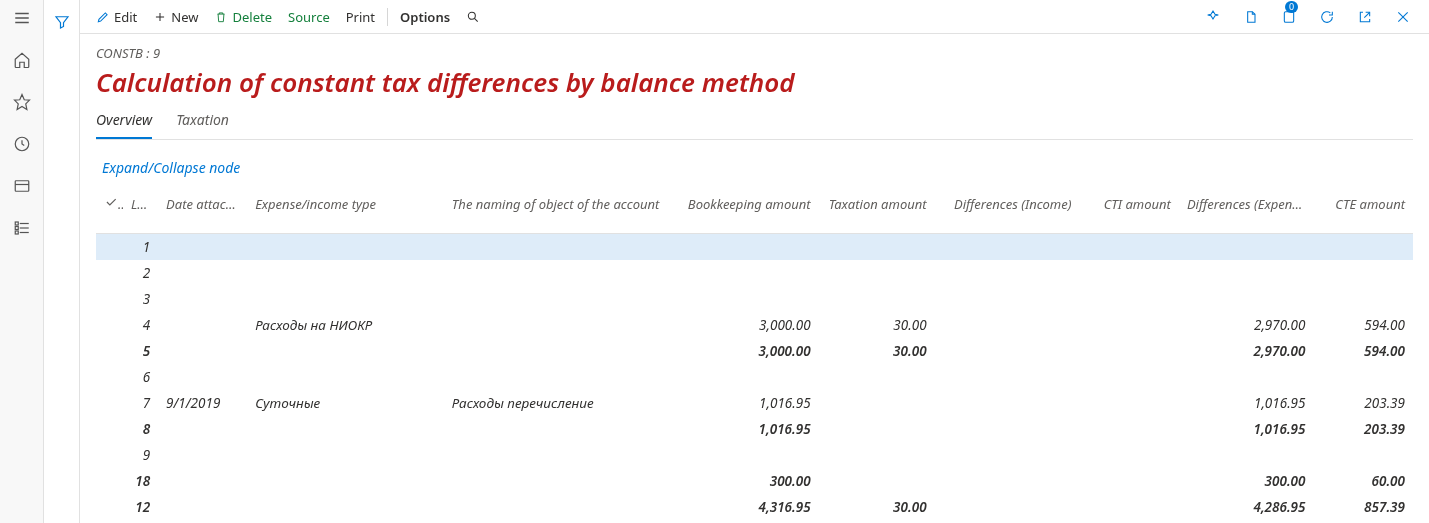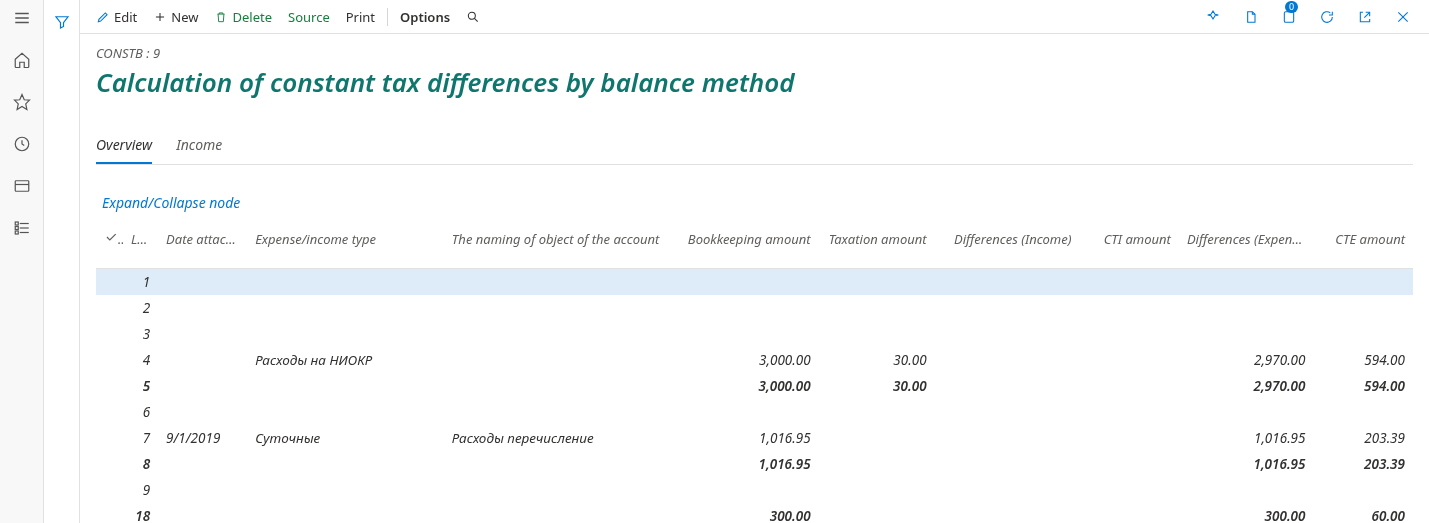--- a/index.html
+++ b/index.html
@@ -71,22 +71,22 @@
     position:absolute;
     top:-2px; left:10px;
     background:#0078d4; color:#fff;
     font-size:9px; border-radius:8px;
     padding:0 4px; line-height:12px;
   }
 
   
   .content { padding: 10px 16px 0 16px; overflow:auto; flex:1;font-style:italic;}
   .breadcrumb { font-size:13px; color:#605e5c; margin-bottom:2px;}
-  .page-title { font-size:26px; font-weight:600; color:#0f766e; margin-bottom:29px;}
-  .tabs { display:flex; gap:24px; border-bottom:1px solid #e1e1e1; margin-bottom:24px;}
+  .page-title { font-size:26px; font-weight:600; color:#b91c1c; margin-bottom:4px;}
+  .tabs { display:flex; gap:24px; border-bottom:1px solid #e1e1e1; margin-bottom:14px;}
   .tab { padding:6px 0 8px 0; color:#605e5c; cursor:pointer; font-size:14px;}
   .tab.active { color:#323130; border-bottom:2px solid #0078d4; font-weight:400;}
   .link-action { color:#0078d4; cursor:pointer; font-size:14px; padding:4px 6px; display:inline-block; margin-bottom:8px;}
 
   
   table { border-collapse:collapse; width:100%; table-layout:fixed;}
   thead th {
     text-align:left; font-weight:400; color:#605e5c;
     padding:6px 8px 20px 8px; border-bottom:1px solid #e1e1e1;
     white-space:nowrap; overflow:hidden; text-overflow:ellipsis;
@@ -246,21 +246,21 @@
         </div>
       </div>
     </div>
 
     <div class="content">
       <div class="breadcrumb">CONSTB : 9</div>
       <div class="page-title">Calculation of constant tax differences by balance method</div>
 
       <div class="tabs">
         <div class="tab active">Overview</div>
-        <div class="tab">Income</div>
+        <div class="tab">Taxation</div>
       </div>
 
       <span class="link-action">Expand/Collapse node</span>
 
       <table>
         <colgroup>
           <col class="c-chk">
             <col class="c-line">
             <col class="c-date">
             <col class="c-type">

